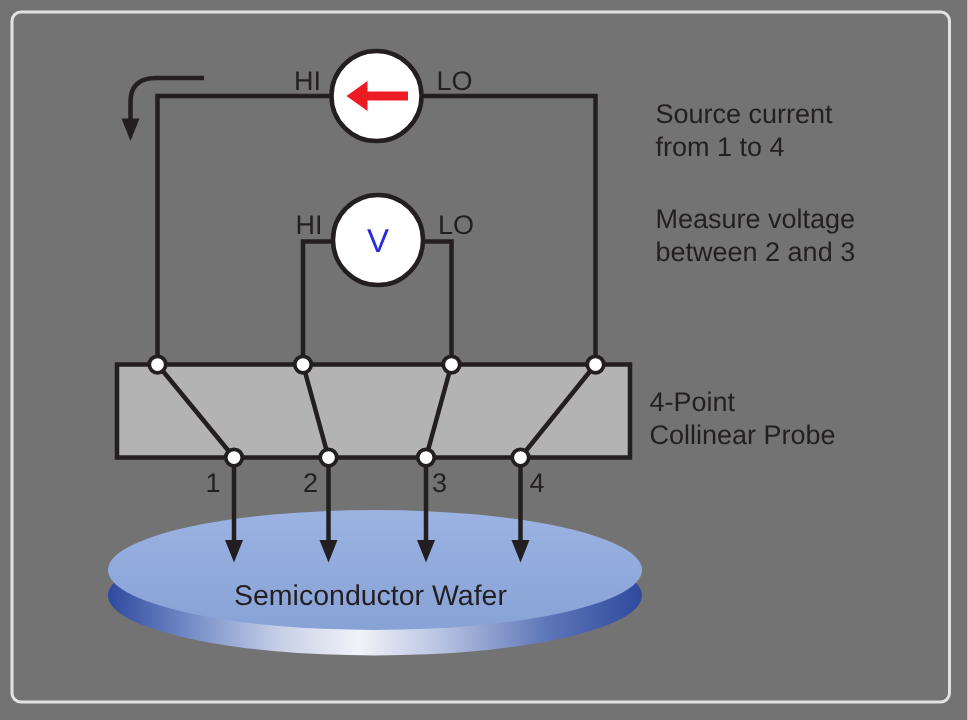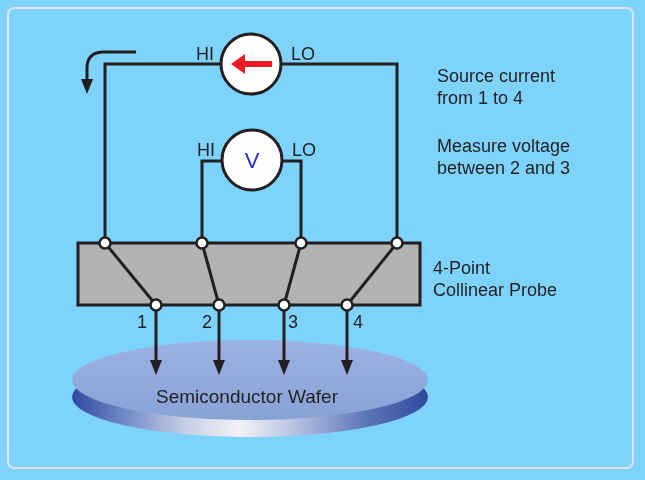--- a/index.html
+++ b/index.html
@@ -5,21 +5,21 @@
   html, body {
     margin: 0;
     padding: 0;
     background: #ffffff;
     font-family: "Liberation Sans", sans-serif;
   }
   .stage {
     position: relative;
     width: 645px;
     height: 480px;
-    background: #7dd3fc;
+    background: #737373;
     overflow: hidden;
   }
   .frame {
     position: absolute;
     left: 7px;
     top: 7px;
     width: 627px;
     height: 462px;
     border: 2px solid #e2e2e2;
     border-radius: 7px;

